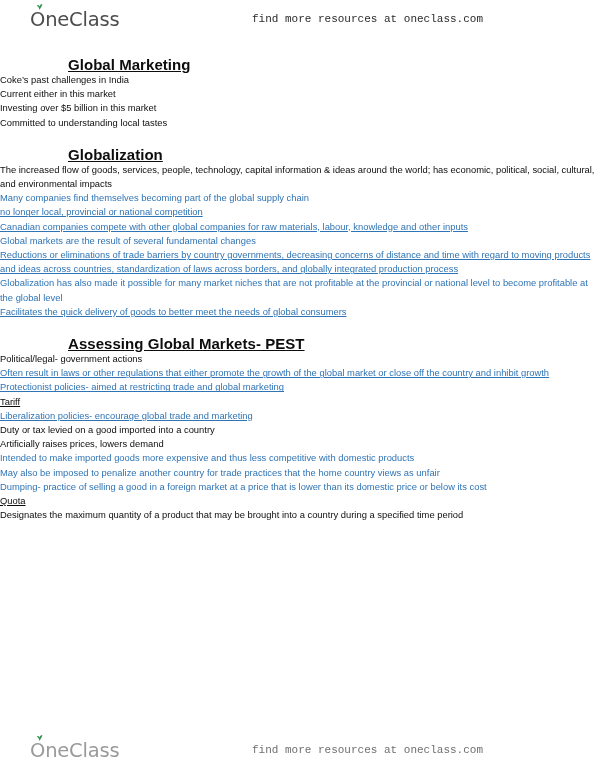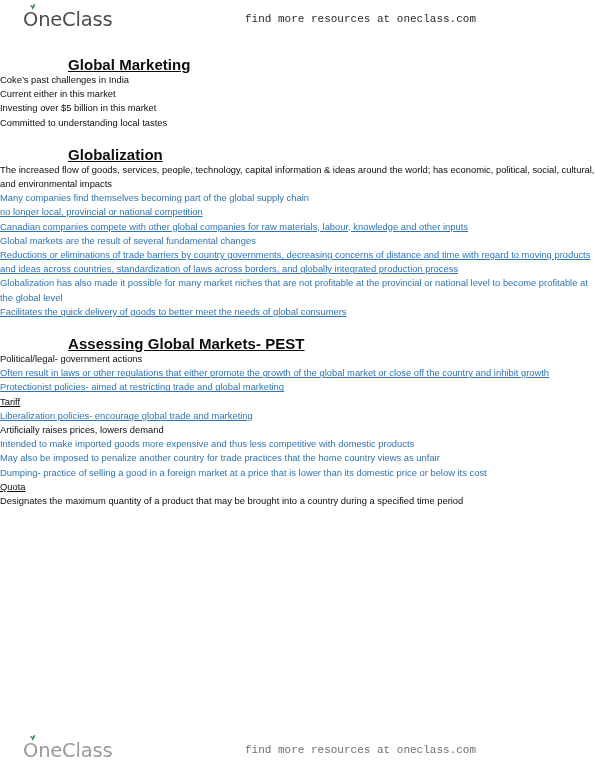--- a/index.html
+++ b/index.html
@@ -12,21 +12,21 @@
     background: #ffffff;
     font-family: "Liberation Sans", sans-serif;
     color: #111111;
     position: relative;
     overflow: hidden;
   }
 
   
   .brandbar {
     position: absolute;
-    left: 9px;
+    left: 16px;
     width: 483px;
     height: 34px;
     display: flex;
     align-items: center;
   }
   .brandbar.header { top: 2px; }
   .brandbar.footer { top: 733px; }
 
   .logo {
     position: absolute;
@@ -187,20 +187,23 @@
         <li class="item l2 blue">
           <span class="txt">Protectionist policies- aimed at restricting trade and global marketing</span>
         </li>
         <li class="item l2 black">
           <span class="txt">Tariff</span>
         </li>
         <li class="item l2 blue">
           <span class="txt">Liberalization policies- encourage global trade and marketing</span>
         </li>
         <li class="item l3 black">
+          <span class="txt">Duty or tax levied on a good imported into a country</span>
+        </li>
+        <li class="item l3 black">
           <span class="txt">Artificially raises prices, lowers demand</span>
         </li>
         <li class="item l4 blue">
           <span class="txt">Intended to make imported goods more expensive and thus less competitive with domestic products</span>
         </li>
         <li class="item l4 blue">
           <span class="txt">May also be imposed to penalize another country for trade practices that the home country views as unfair</span>
         </li>
         <li class="item l3 blue">
           <span class="txt">Dumping- practice of selling a good in a foreign market at a price that is lower than its domestic price or below its cost</span>

